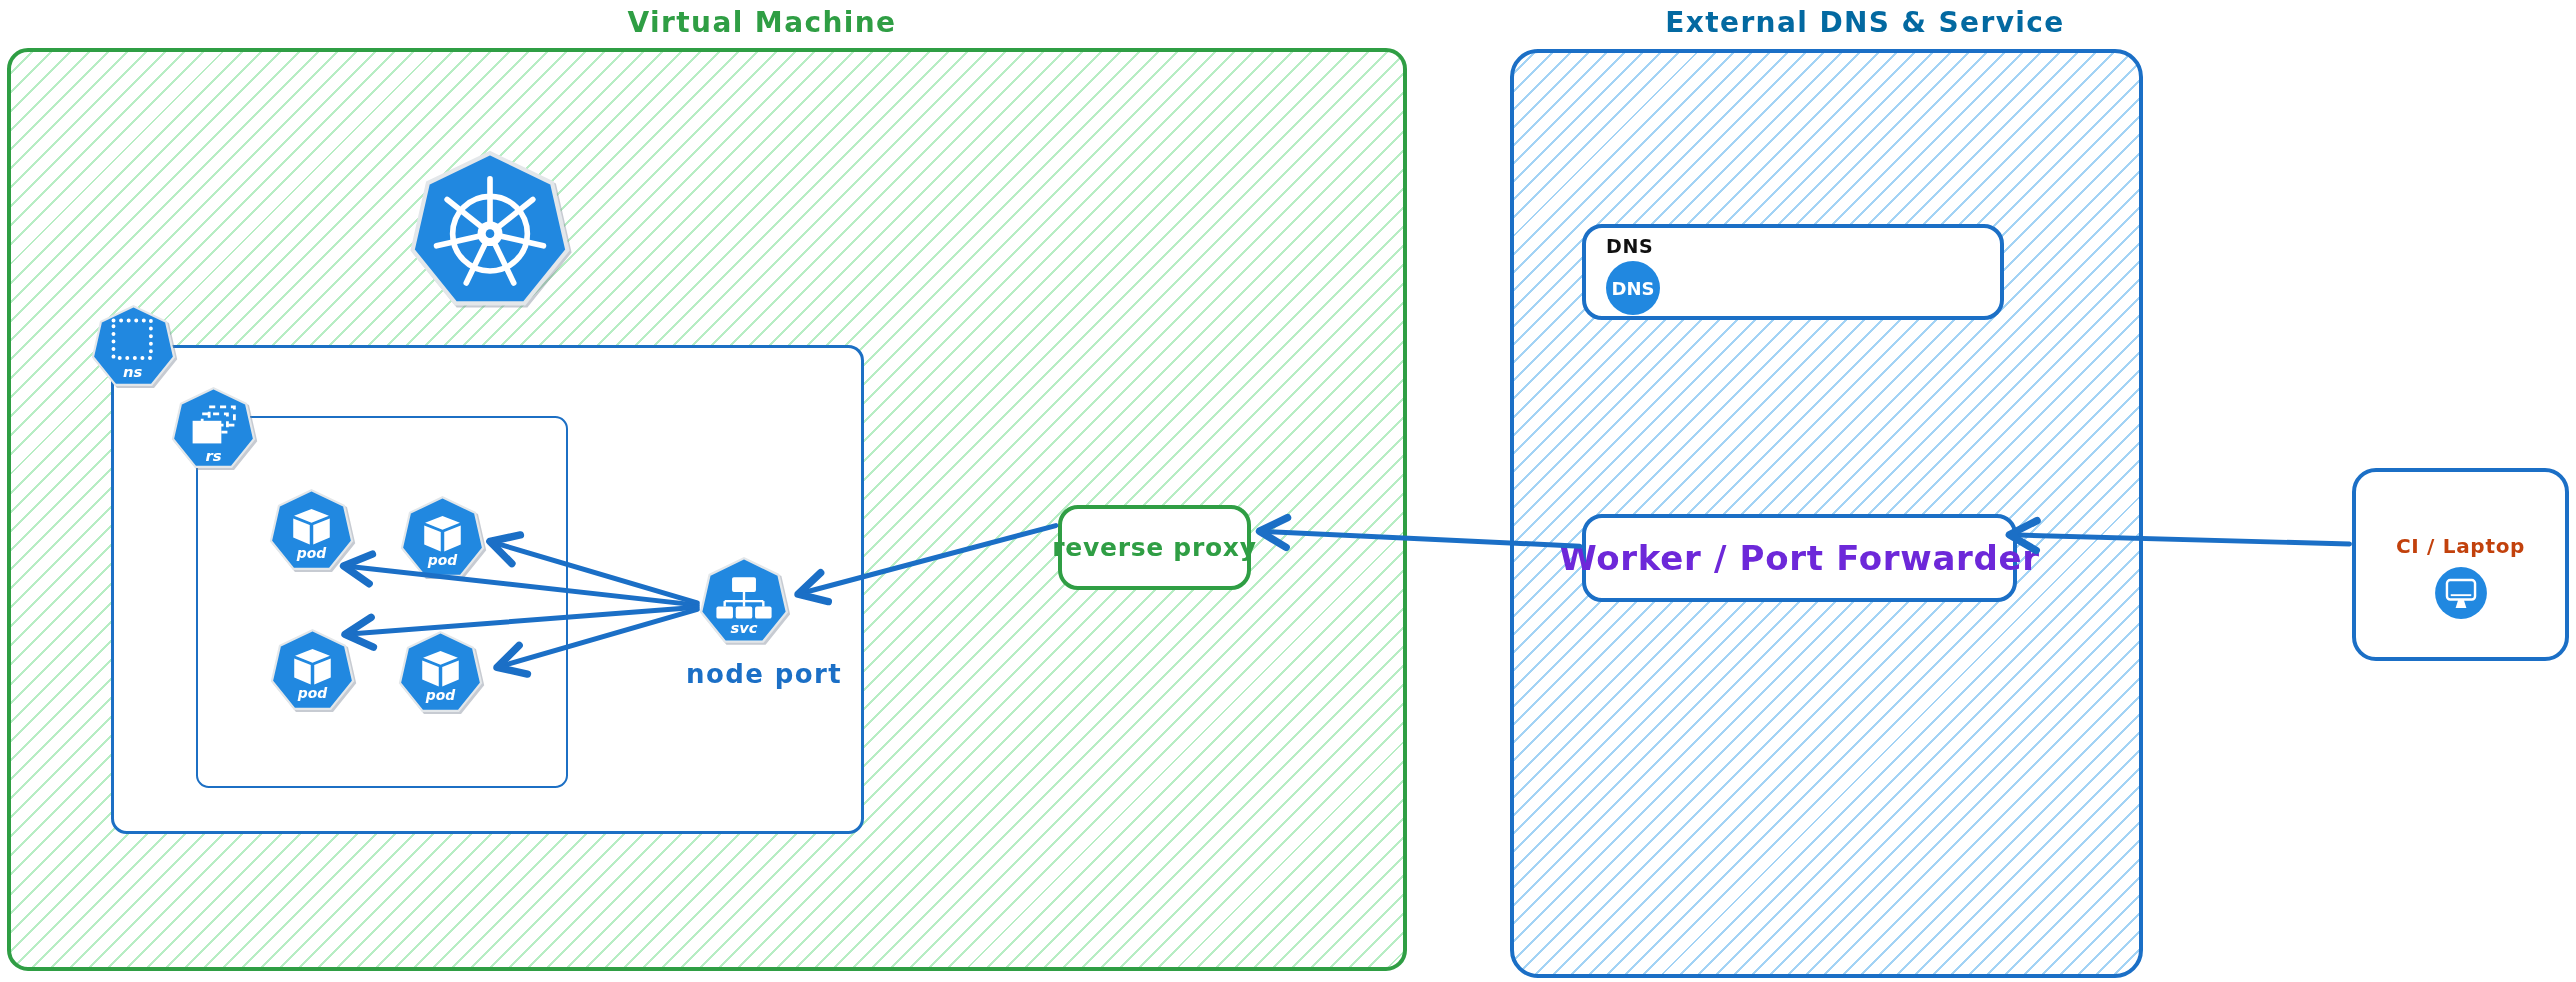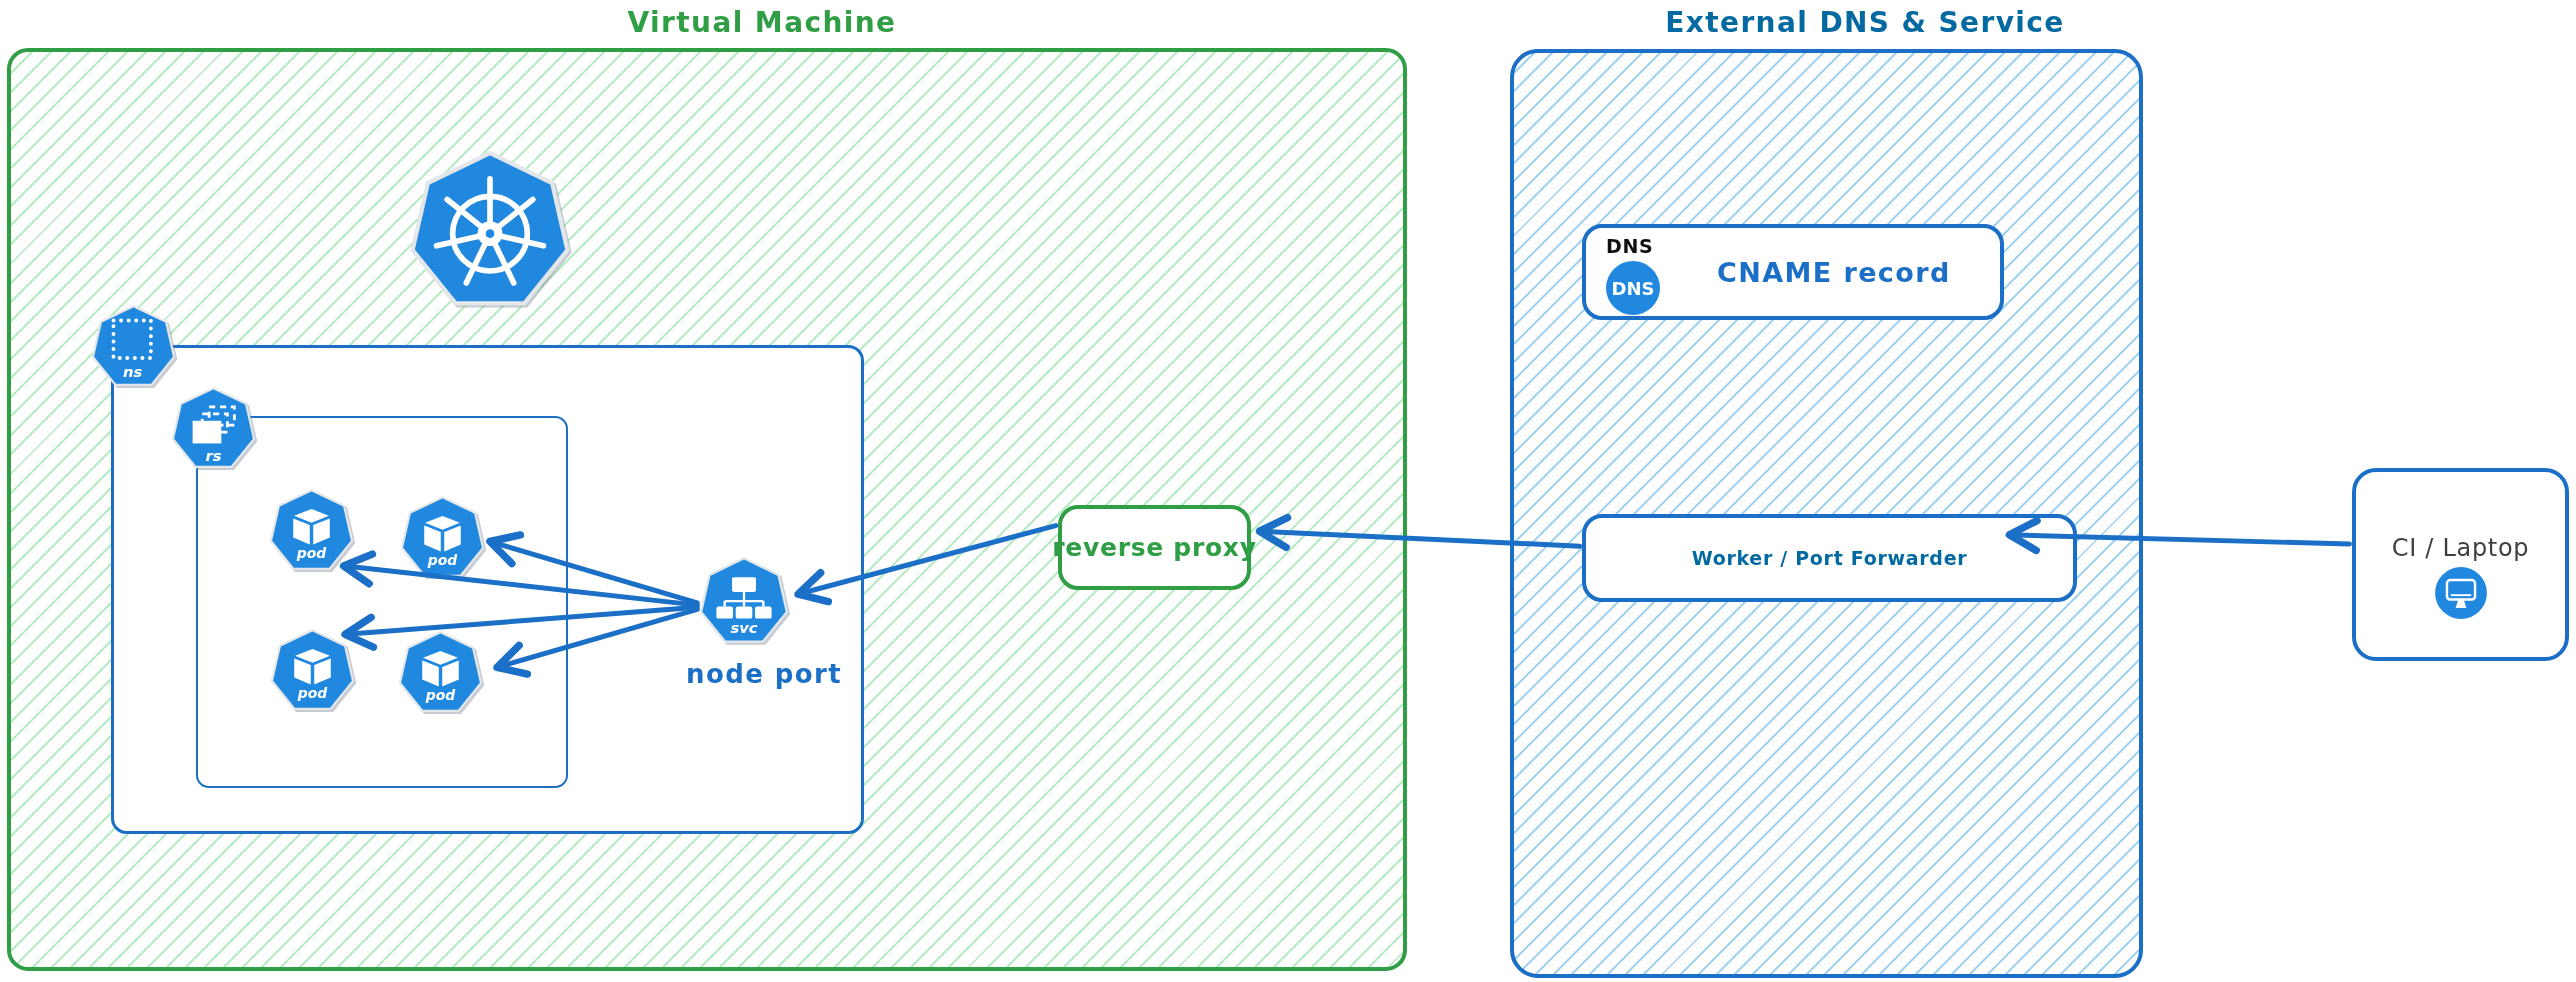--- a/index.html
+++ b/index.html
@@ -64,23 +64,23 @@
     justify-content: center;
     white-space: nowrap;
     margin-top: 24px;
   }
   .card.rp {
     left: 1058px; top: 481px; width: 193px; height: 85px;
     border: 4.3px solid #2f9e44;
     color: #2f9e44; font-size: 25px; font-weight: 600; letter-spacing: 0.7px;
   }
   .card.worker {
-    left: 1582px; top: 490px; width: 495px; height: 88px;
-    border: 4.3px solid #1b6fc6;
-    color: #0369a1; font-size: 19px; font-weight: 600; letter-spacing: 0.7px;
+    left: 1582px; top: 490px; width: 435px; height: 88px;
+    border: 4.3px solid #1b6fc6;
+    color: #6d28d9; font-size: 34px; font-weight: 600; letter-spacing: 0.7px;
   }
   .card.dns {
     left: 1582px; top: 200px; width: 422px; height: 96px;
     border: 4.3px solid #1b6fc6;
     display: block;
   }
   .card.ci {
     left: 2352px; top: 444px; width: 217px; height: 193px;
     border: 4.3px solid #1b6fc6;
     border-radius: 24px;
@@ -100,21 +100,21 @@
   }
   .cname-label {
     position: absolute; left: 131px; top: 0; height: 100%;
     display: flex; align-items: center;
     color: #1b6fc6; font-size: 27px; font-weight: 600; letter-spacing: 1.4px;
   }
 
   .ci-label {
     position: absolute; left: 0; top: 62px; width: 100%;
     text-align: center;
-    color: #404040; font-size: 24px; font-weight: 400; letter-spacing: 0.7px;
+    color: #c2410c; font-size: 20px; font-weight: 700; letter-spacing: 0.7px;
   }
   .ci-monitor {
     position: absolute; left: 50%; top: 94px; transform: translateX(-50%);
     width: 54px; height: 54px;
   }
 
   
   .node-port-label {
     position: absolute; left: 643px; top: 659px; width: 199px;
     text-align: right;
@@ -244,21 +244,20 @@
   </div>
 
   <div class="zone-title blue">External DNS &amp; Service</div>
   <div class="zone ext"></div>
 
   <div class="card dns">
     <div class="dns-heading">DNS</div>
     <div class="dns-badge">
       <span>DNS</span>
     </div>
-    <div class="cname-label">CNAME record</div>
   </div>
 
   <div class="card worker">
     <span>Worker / Port Forwarder</span>
   </div>
 
   <div class="card ci">
     <div class="ci-label">CI / Laptop</div>
     <svg class="ci-monitor" viewBox="0 0 100 100">
       <circle cx="50" cy="50" r="48" fill="#2188e0"></circle>

